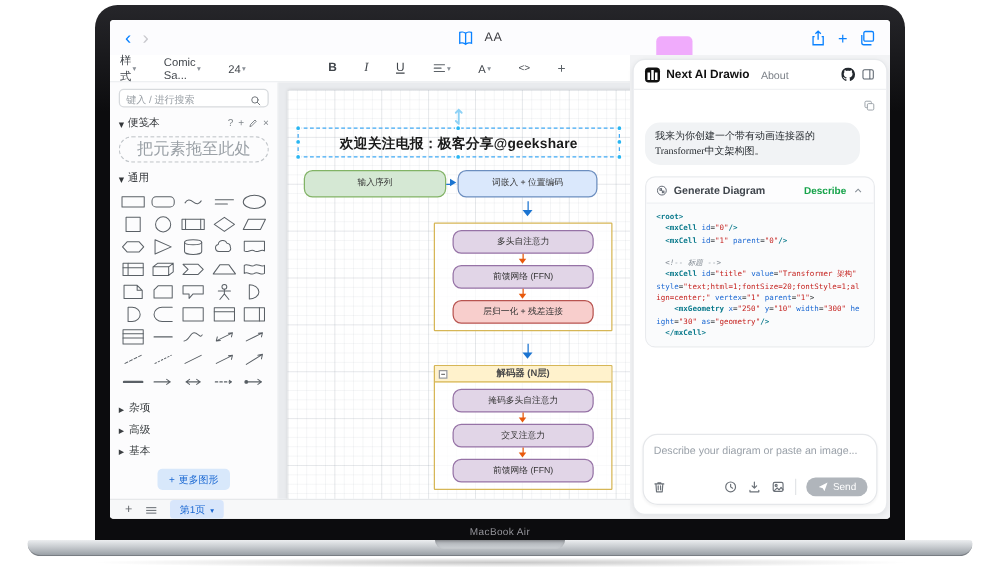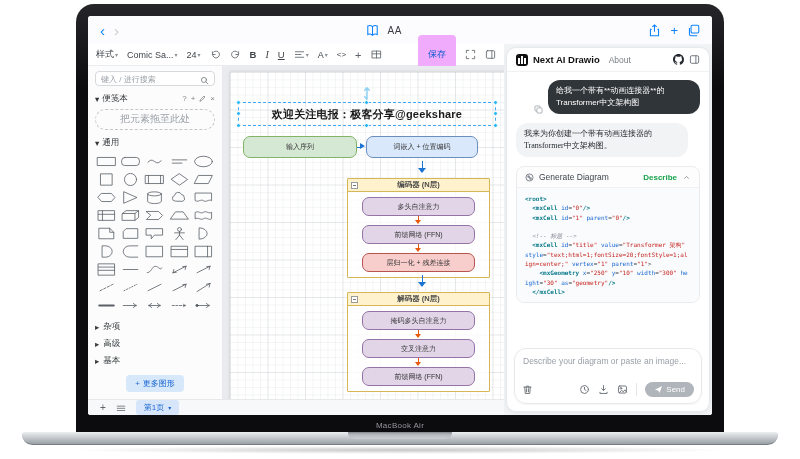--- a/index.html
+++ b/index.html
@@ -39,21 +39,21 @@
   .grow-s { flex:.55; }
 
   
   .app { flex:1; display:flex; min-height:0; background:#fff; }
   .drawio-col { width:416px; flex:0 0 416px; display:flex; flex-direction:column; min-height:0; }
 
   .menu-bar { height:16px; flex:0 0 16px; display:flex; align-items:center; gap:11px;
     padding:0 9px; font-size:9px; color:#33363a; background:#fff; }
   .menu-item { cursor:default; }
 
-  .fmt-toolbar { height:22px; flex:0 0 22px; display:flex; align-items:center; gap:9px;
+  .fmt-toolbar { height:22px; flex:0 0 22px; display:flex; align-items:center; gap:22px;
     padding:0 8px; font-size:9px; color:#40454b; background:#fff; border-bottom:1px solid #e9ebee; }
   .caret { font-size:6px; color:#8a9097; margin-left:1px; }
   .ticon { width:11px; height:11px; stroke:#5b6167; fill:none; stroke-width:1.2;
     stroke-linecap:round; stroke-linejoin:round; }
   .tbtn { display:flex; align-items:center; }
   .bold-b { font-weight:bold; font-size:9.5px; }
   .ital-i { font-style:italic; font-family:"Liberation Serif",serif; font-size:10px; }
   .und-u { text-decoration:underline; font-size:9.5px; }
   .save-btn { background:#f0abfc; color:#0b57d0; font-size:9px; padding:13px 10px;
     border-radius:4px; margin-left:6px; }
@@ -62,21 +62,21 @@
 
   
   .sidebar { width:135px; flex:0 0 135px; background:#fcfcfd; border-right:1px solid #e8eaed;
     padding:5px 7px; font-size:8.5px; color:#3c4043; display:flex; flex-direction:column; overflow:hidden; }
   .search-box { height:17px; border:1px solid #d7dadd; border-radius:4px; background:#fff;
     display:flex; align-items:flex-end; padding:0 5px; color:#9aa0a6; }
   .search-box span { flex:1; font-size:8px; }
   .side-head { display:flex; align-items:center; gap:3px; margin-top:7px; color:#33363a; font-size:8.5px; }
   .side-head .tools { margin-left:auto; display:flex; gap:4px; color:#80868b; font-size:8px; align-items:center; }
   .dropzone { margin-top:4px; height:24px; border:1.5px dashed #c3c7cb; border-radius:12px;
-    display:flex; align-items:center; justify-content:center; color:#9aa0a6; font-size:10px; }
+    display:flex; align-items:center; justify-content:center; color:#9aa0a6; font-size:13px; }
   .shape-grid { margin-top:4px; display:grid; grid-template-columns:repeat(5,1fr); gap:2px 1px; }
   .shape-cell { height:16px; display:flex; align-items:center; justify-content:center; border-radius:2px; }
   .shape-svg { width:21px; height:15px; stroke:#5a6066; fill:none; stroke-width:1;
     stroke-linejoin:round; stroke-linecap:round; }
   .side-section { display:flex; align-items:center; gap:4px; height:17px; color:#3c4043; }
   .more-shapes { margin:6px auto 2px; background:#d8e8fb; color:#1967d2; font-size:8px;
     padding:3px 9px; border-radius:4px; display:flex; gap:3px; align-items:center; }
 
   
   .canvas { flex:1; position:relative; background:#e9ebee; overflow:hidden; }
@@ -148,21 +148,21 @@
   .hicon.stroke { fill:none; stroke:#57606a; stroke-width:1.2; }
   .chat-msgs { flex:1; padding:8px 9px; overflow:hidden; font-size:8px; color:#24292e; }
   .msg-user-row { display:flex; justify-content:flex-end; align-items:flex-end; gap:5px; }
   .bubble-user { background:#30353a; color:#fff; padding:5px 8px; border-radius:12px;
     max-width:152px; line-height:1.5; }
   .bubble-ai { background:#f1f3f5; color:#24292e; padding:5px 8px; border-radius:12px;
     max-width:172px; line-height:1.5; margin-top:9px;font-family:Liberation Serif, serif; }
   .cicon { width:9px; height:9px; stroke:#9aa1a8; fill:none; stroke-width:1.2; }
   .tool-card { margin-top:9px; border:1px solid #e9ebee; border-radius:8px; background:#fdfdfe; overflow:hidden; }
   .tool-head { display:flex; align-items:center; gap:5px; padding:5px 8px; }
-  .tool-title { font-size:8.5px; font-weight:normal; color:#3f454c; }
+  .tool-title { font-size:8.5px; font-weight:bold; color:#3f454c; }
   .tool-status { margin-left:auto; font-size:8px; font-weight:bold; color:#16a34a; }
   .code { border-top:1px solid #f0f1f3; background:#fafbfc; padding:6px 8px;
     font-family:"DejaVu Sans Mono", monospace; font-size:6px; line-height:1.55;
     color:#3c4043; }
   .code-line { white-space:pre-wrap; word-break:break-all; min-height:9px; }
   .ct { color:#0b7a8c; font-weight:bold; } .ca { color:#1967d2; }
   .cs { color:#c5221f; } .cc { color:#868e96; font-style:italic; } .cp { color:#3c4043; }
   .composer { margin:6px 7px 7px; border:1px solid #e5e7ea; border-radius:12px;
     box-shadow:0 1px 2px rgba(0,0,0,.04); }
   .composer textarea { width:100%; height:26px; border:none; outline:none; resize:none;
@@ -555,24 +555,20 @@
                 <span class="sel-handle" style="right:-3px;bottom:-3px"></span>
               </div>
 
               <div class="dio-node n-green abs" style="left:20px;top:70px;width:114px;height:22px">输入序列</div>
               <span class="harrow" style="left:134px;top:77px"></span>
               <div class="dio-node n-blue abs" style="left:143px;top:70px;width:112px;height:22px">词嵌入 + 位置编码</div>
 
               <span class="canvas-varrow bluec" style="left:193px;top:95px"></span>
 
               <div class="dio-container" style="left:124px;top:112px">
-                <div class="dio-header">
-                  <span class="collapse-box"></span>
-                  <span>编码器 (N层)</span>
-                </div>
                 <div class="dio-body">
                     <div class="dio-node purple">多头自注意力</div>
                     <div class="varrow orange"></div>
                     <div class="dio-node purple">前馈网络 (FFN)</div>
                     <div class="varrow orange"></div>
                     <div class="dio-node red">层归一化 + 残差连接</div>
                   </div>
               </div>
 
               <span class="canvas-varrow bluec" style="left:193px;top:209px"></span>
@@ -624,21 +620,20 @@
                   <path d="M10 2.5 v11"></path>
                 </svg>
             </div>
 
             <div class="chat-msgs">
               <div class="msg-user-row">
                 <svg class="cicon" viewBox="0 0 14 14">
                     <rect x="4.5" y="4.5" width="8" height="8" rx="1.5"></rect>
                     <path d="M9.5 4.5 V3 a1.5 1.5 0 0 0 -1.5 -1.5 H3 A1.5 1.5 0 0 0 1.5 3 v5 A1.5 1.5 0 0 0 3 9.5 h1.5"></path>
                   </svg>
-                <span class="bubble-user">给我一个带有**动画连接器**的Transformer中文架构图</span>
               </div>
               <div class="bubble-ai">我来为你创建一个带有动画连接器的Transformer中文架构图。</div>
 
               <div class="tool-card">
                 <div class="tool-head">
                   <svg class="cicon" style="stroke:#5f6570" viewBox="0 0 14 14">
                       <circle cx="7" cy="7" r="5.5"></circle>
                       <rect x="4.6" y="4.6" width="2" height="2"></rect>
                       <rect x="7.6" y="7.6" width="2" height="2"></rect>
                       <path d="M6.6 6.6 L7.6 7.6"></path>

